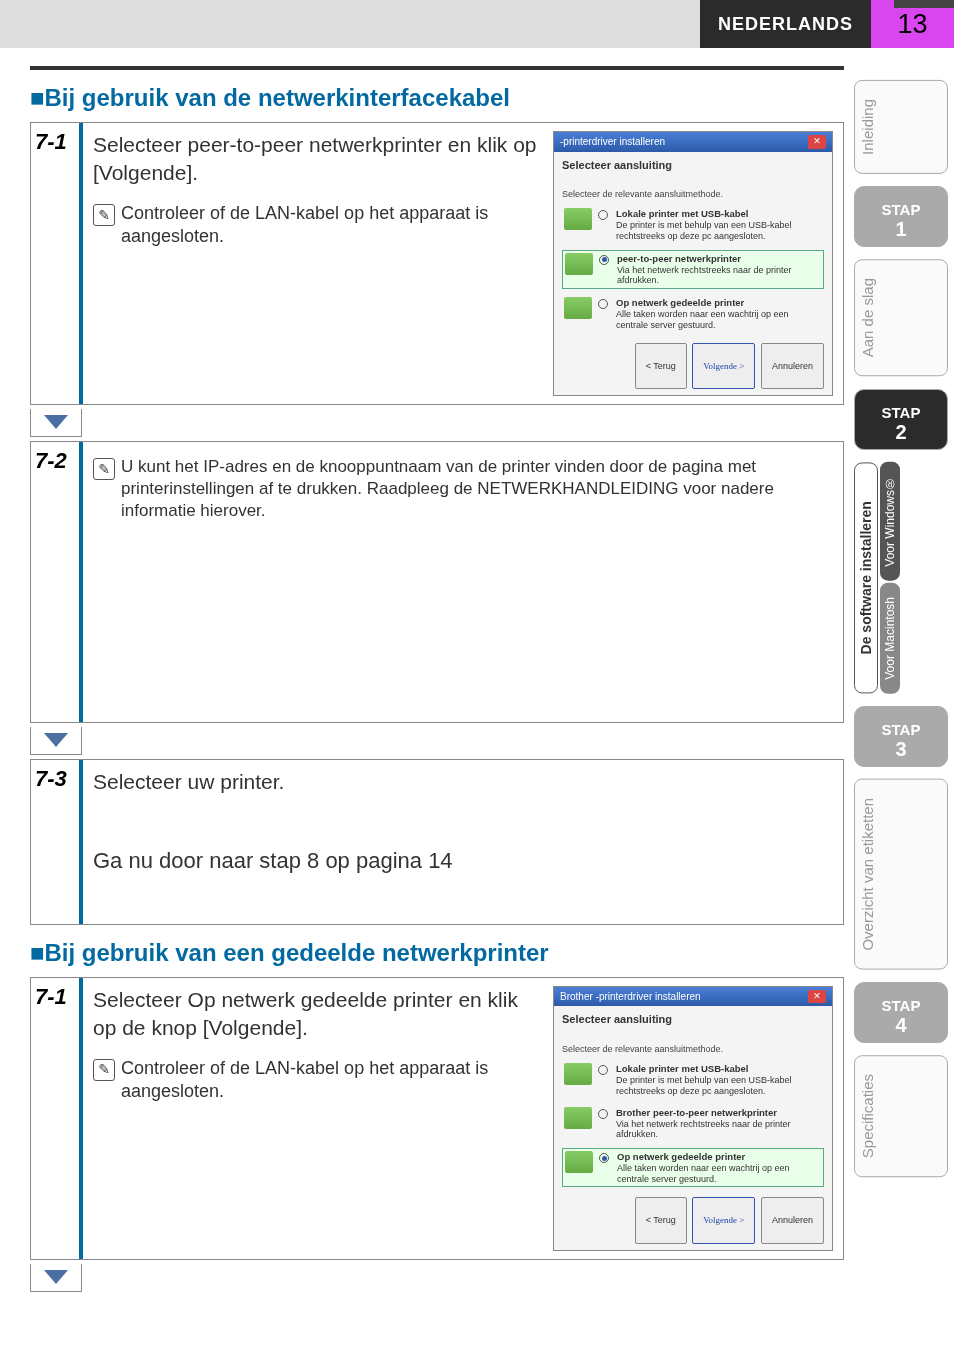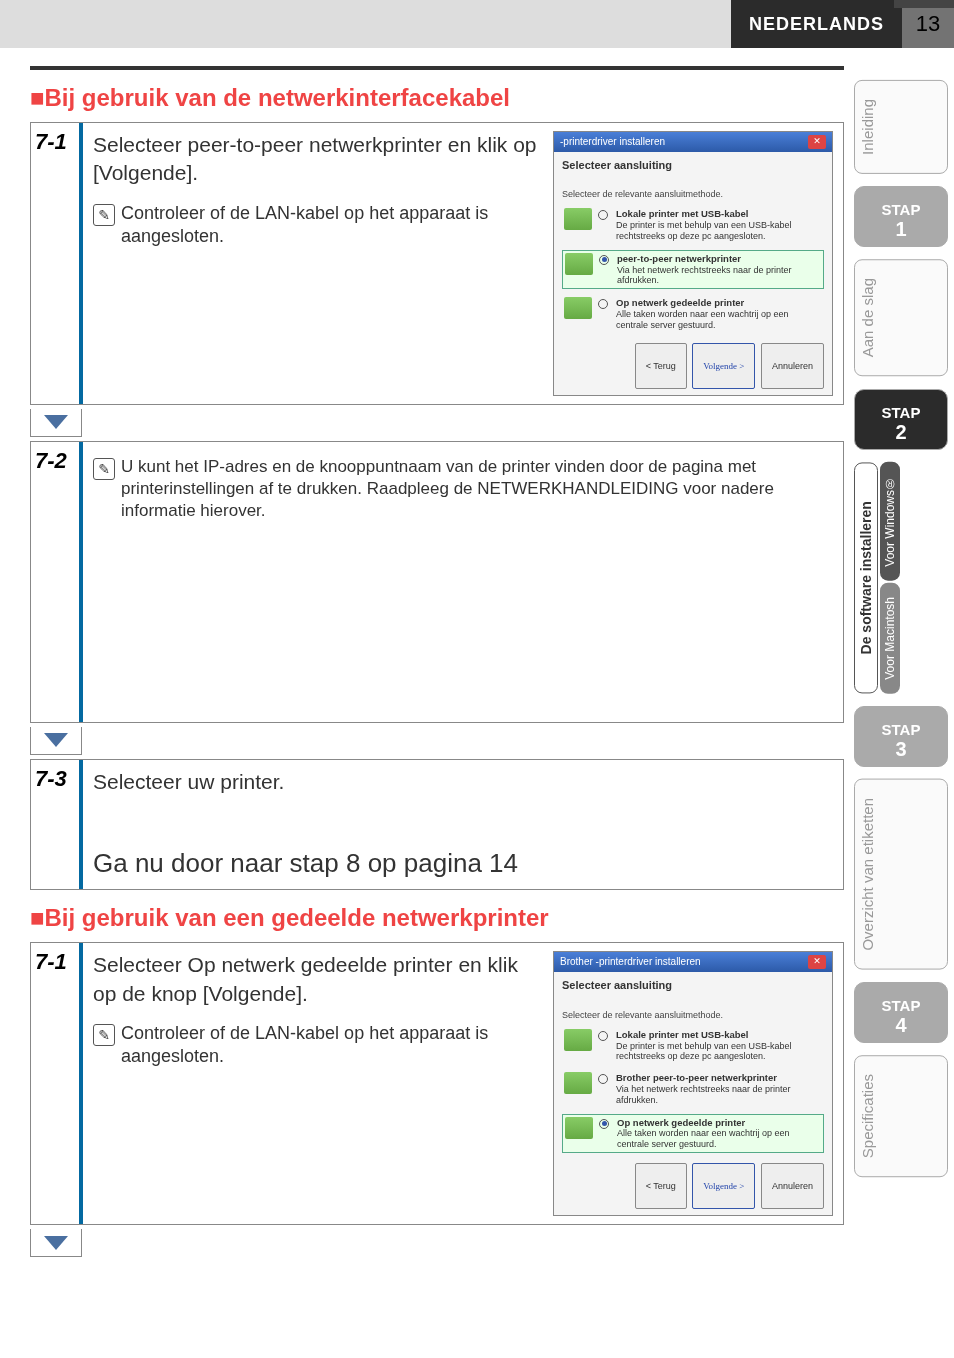--- a/index.html
+++ b/index.html
@@ -22,46 +22,46 @@
     background: #2b2b2b;
     color: #fff;
     padding: 6px 18px;
     font-size: 18px;
     font-weight: bold;
     letter-spacing: 1px;
     display: flex;
     align-items: center;
   }
   .page-no {
-    width: 52px;
+    width: 83px;
     display: flex;
     align-items: center;
     justify-content: center;
-    font-size: 22px;
-    background: #737373;
+    font-size: 27px;
+    background: #d946ef;
   }
   .dark-nub {
     position: absolute;
     top: 0; right: 0;
     width: 60px; height: 8px;
     background: #444;
   }
   .content {
     padding: 18px 110px 10px 30px;
     position: relative;
   }
   .rule {
     border-top: 4px solid #333;
     margin-bottom: 8px;
   }
   .section-h {
     font-size: 24px;
     font-weight: bold;
     margin: 14px 0 10px;
-    color: #ef4444;
+    color: #0369a1;
   }
   .step {
     border: 1px solid #888;
     margin-bottom: 4px;
     display: flex;
     min-height: 80px;
   }
   .step-num {
     width: 52px;
     font-size: 22px;
@@ -103,22 +103,23 @@
     margin-top: 2px;
   }
   .sub-note {
     font-size: 17px;
     line-height: 1.3;
     margin-top: 6px;
     display: flex;
     gap: 6px;
   }
   .goto {
-    font-size: 26px;
+    font-size: 22px;
     margin-top: 50px;
+    margin-bottom: 40px;
   }
   .arrow {
     width: 52px;
     height: 28px;
     border: 1px solid #888;
     border-top: none;
     display: flex;
     align-items: center;
     justify-content: center;
     margin-bottom: 4px;

